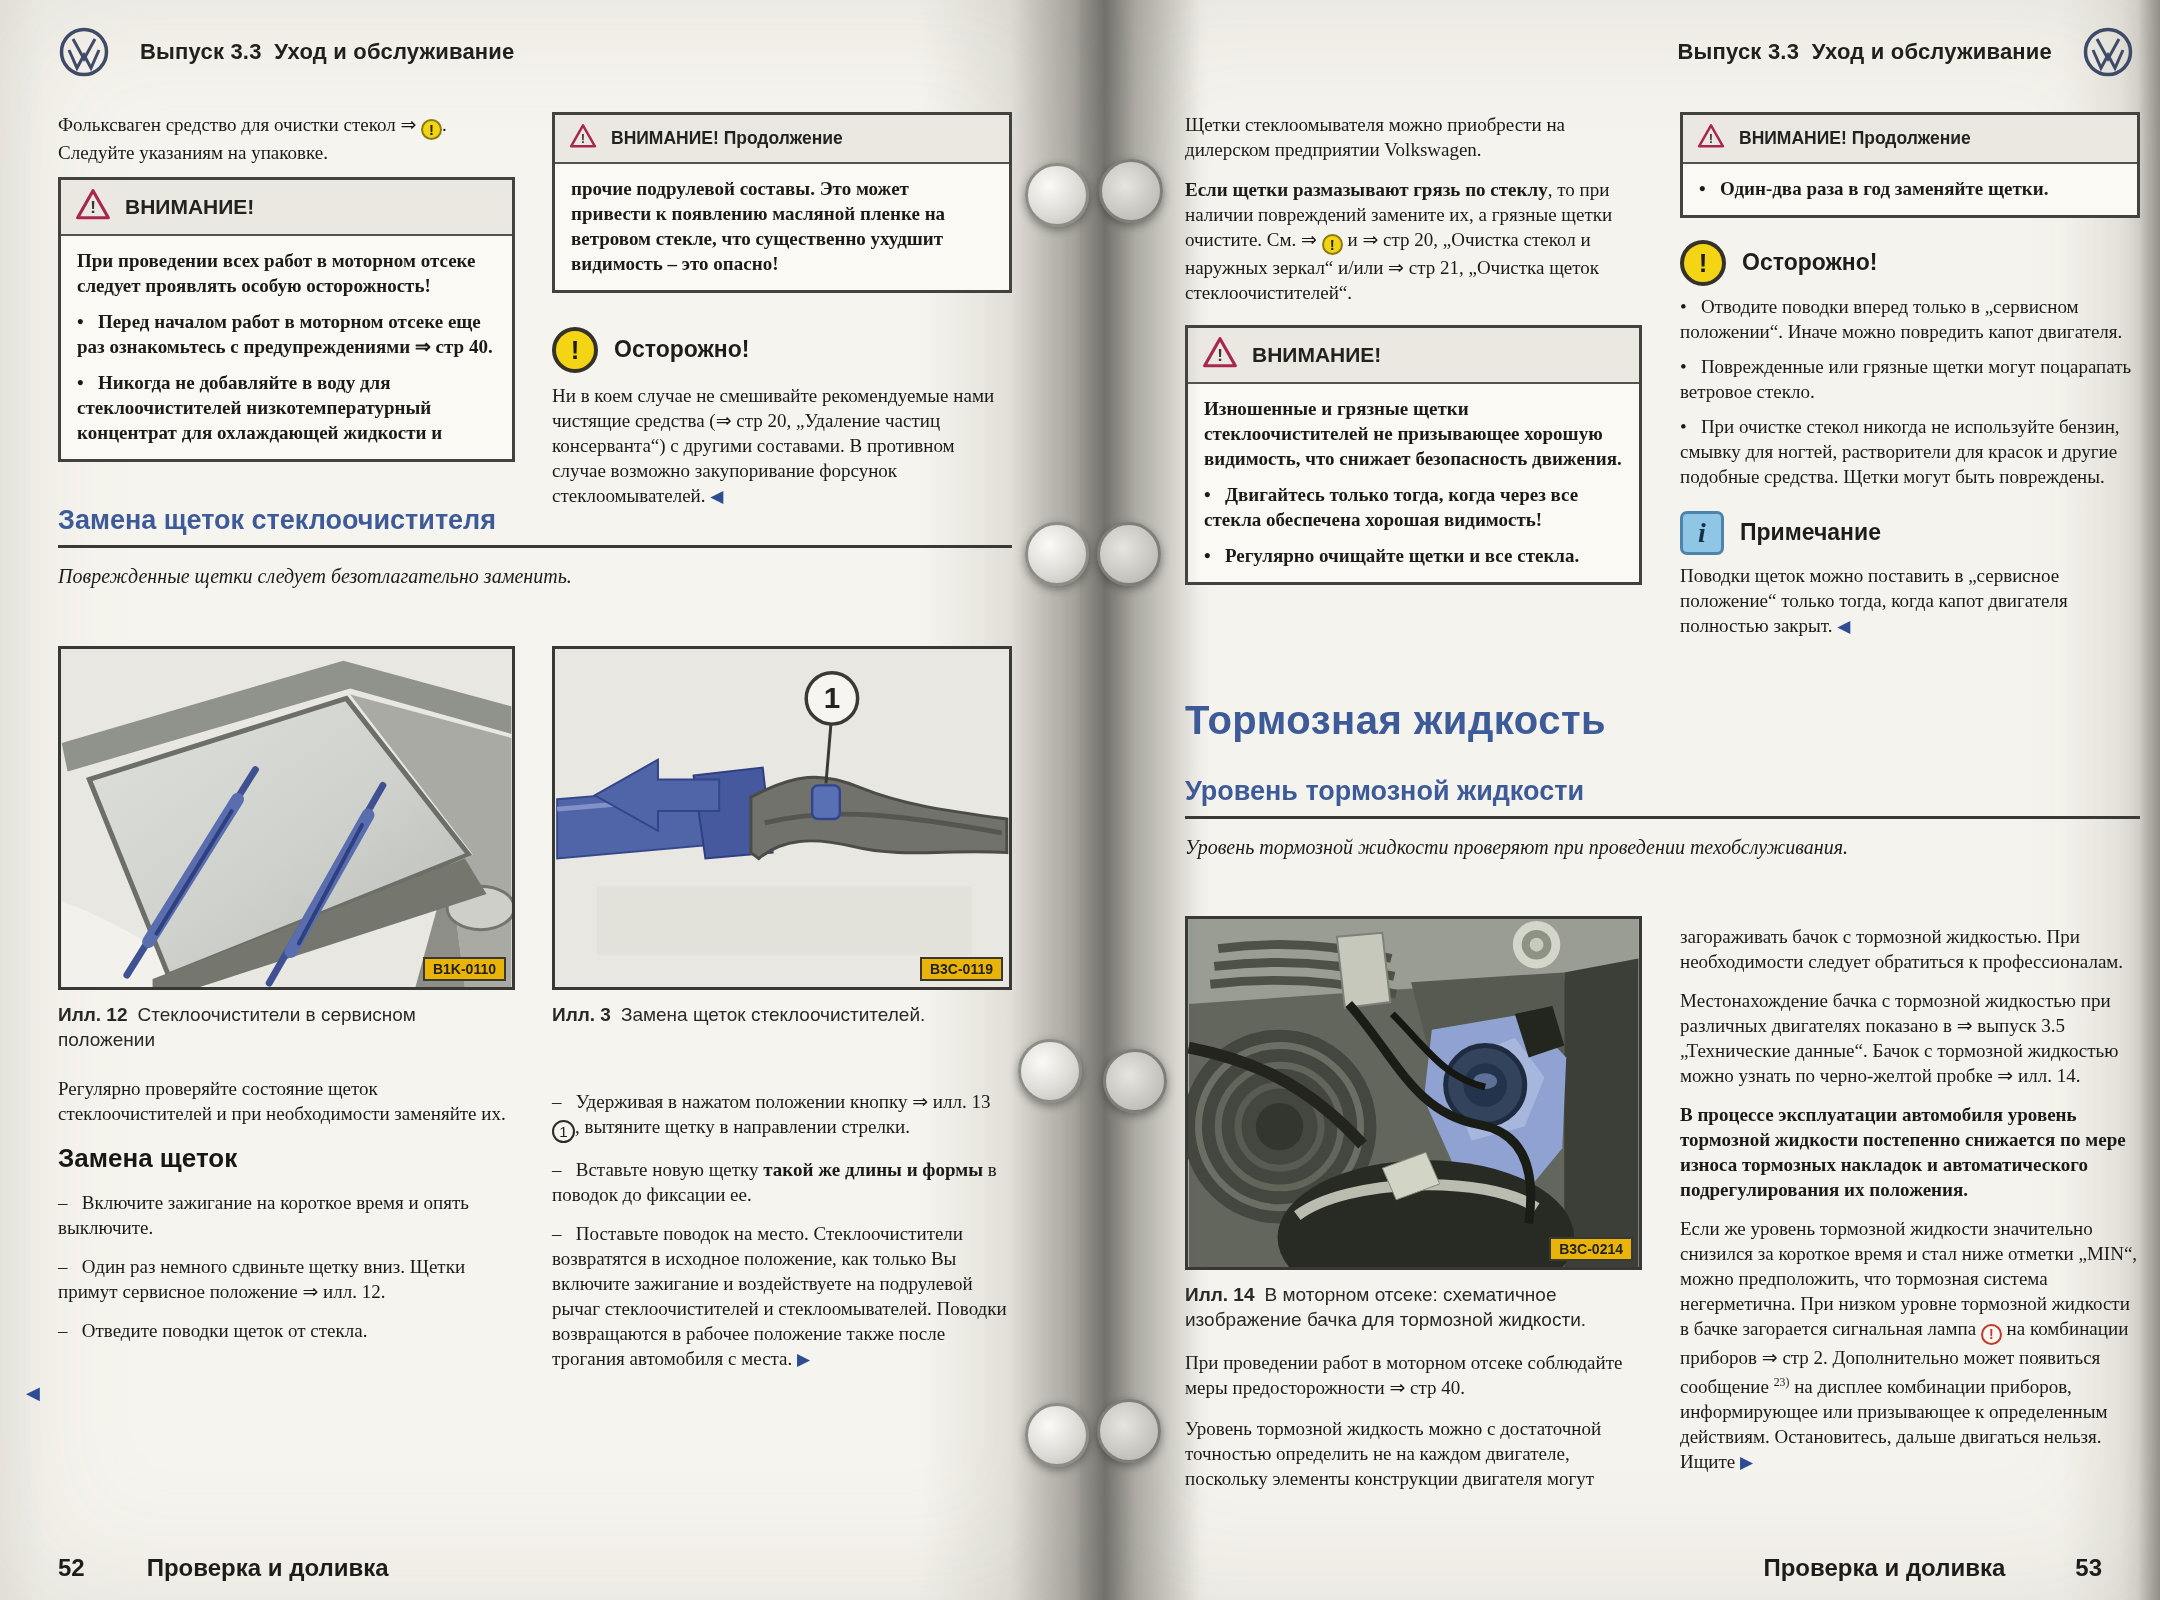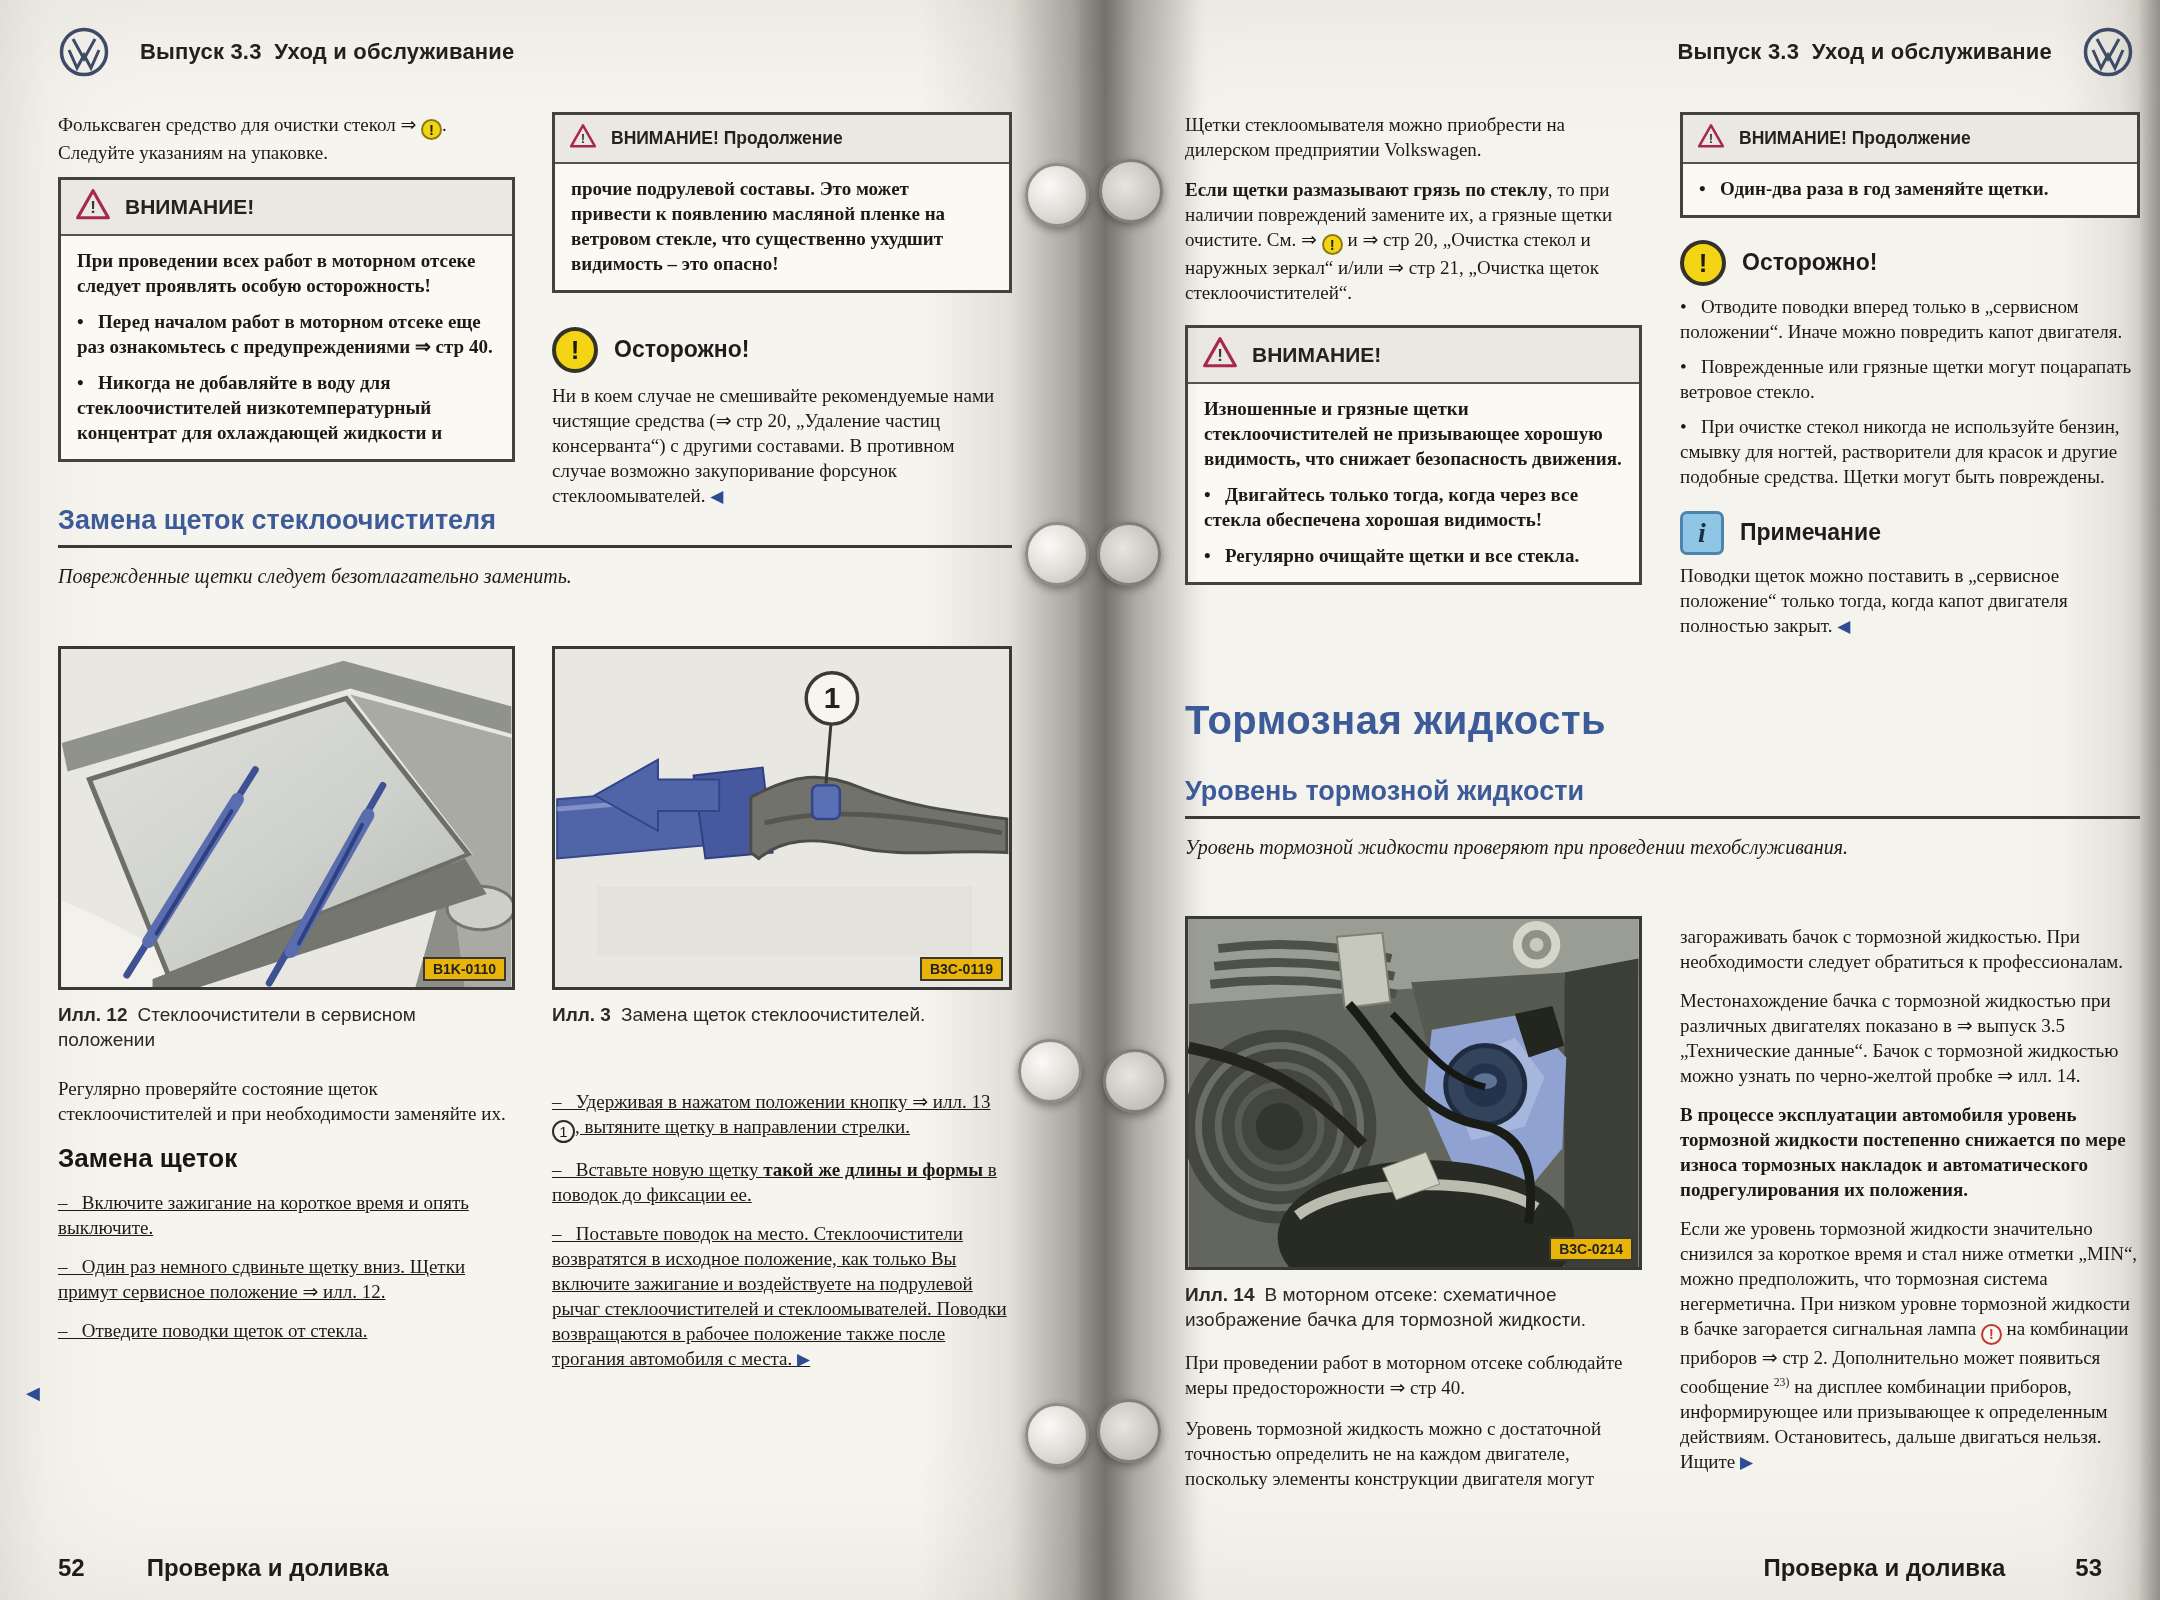--- a/index.html
+++ b/index.html
@@ -34,21 +34,21 @@
 
   
   .hdr{position:absolute;top:26px;left:0;right:0;display:flex;align-items:center;}
   .page.left .hdr{padding-left:58px;gap:30px;}
   .page.right .hdr{justify-content:flex-end;padding-right:26px;gap:30px;}
   .hdr-title{font:bold 22px/1.2 "Liberation Sans",sans-serif;color:#20201d;letter-spacing:.2px;}
   .vwlogo{width:52px;height:52px;flex:0 0 auto;}
 
   .band{position:absolute;}
   p.body{font-size:19px;line-height:25px;margin:0 0 12px;}
-  p.step{margin:0 0 14px;text-decoration:underline;}
+  p.step{margin:0 0 14px;}
 
   .wbox{border:3px solid #44423e;background:#fbf9f4;margin-bottom:24px;}
   .whead{display:flex;align-items:center;gap:14px;padding:8px 14px;
     background:#eae8e1;border-bottom:2px solid #55534e;
     font-family:"Liberation Sans",sans-serif;font-weight:bold;color:#23221f;}
   .wbox.big .whead{font-size:21px;}
   .wbox.small .whead{font-size:17.5px;}
   .wbody{padding:12px 16px 14px;font-weight:bold;}
   .wbody p{font-size:19px;line-height:25px;margin:0 0 11px;}
   .wbody p:last-child{margin-bottom:0;}

